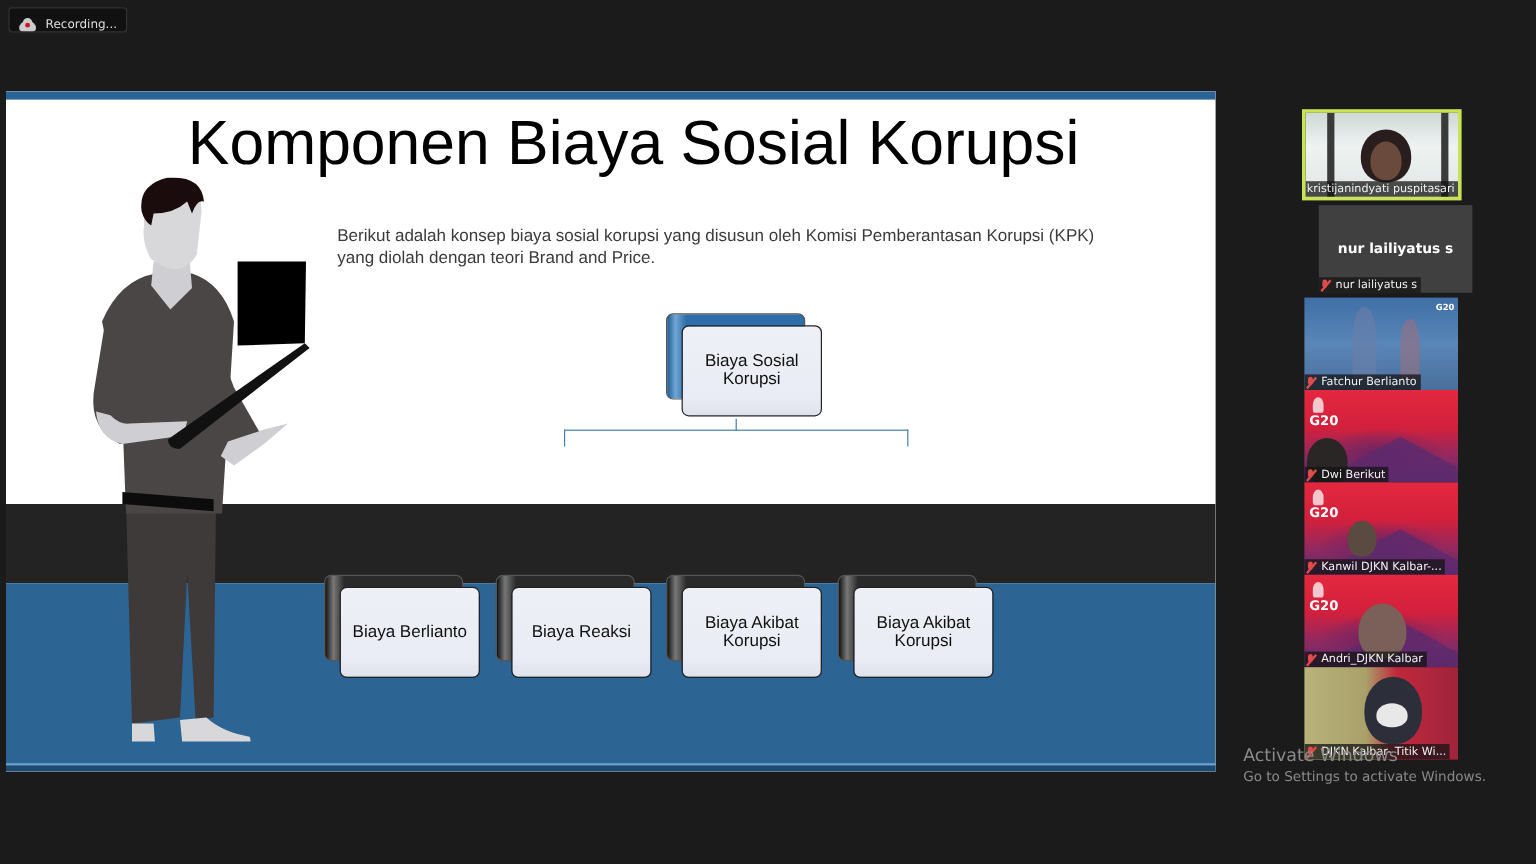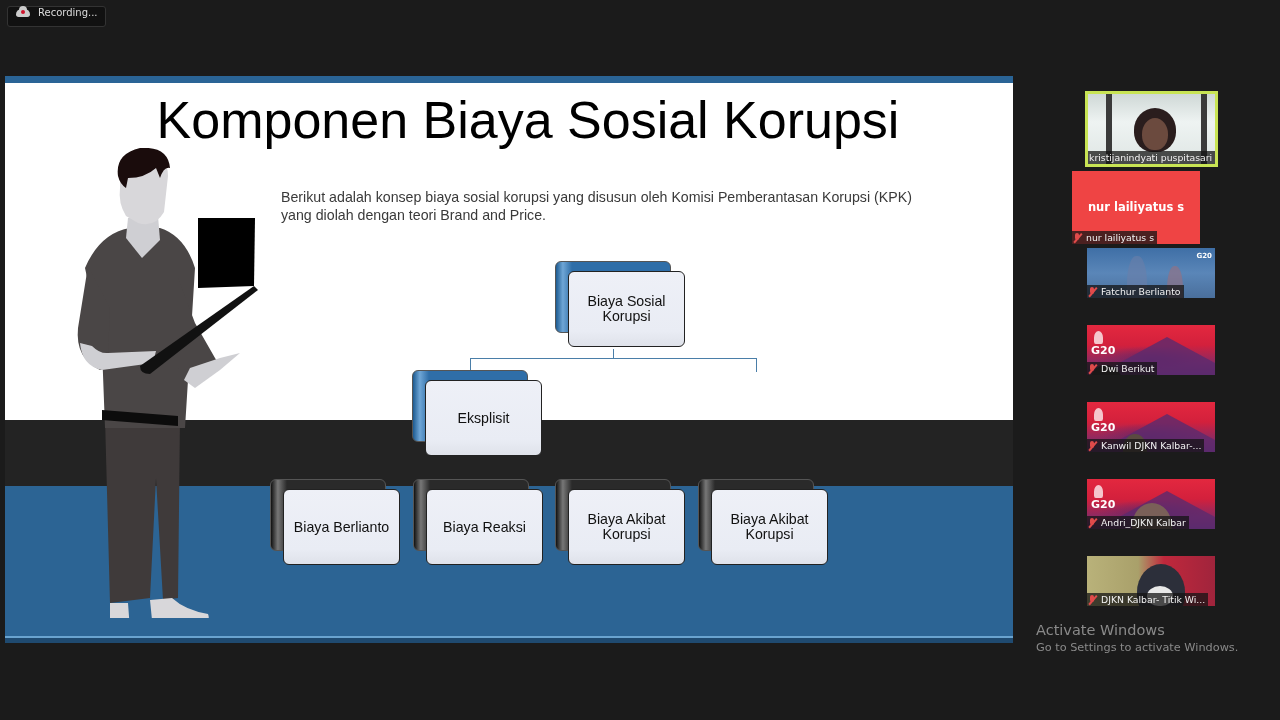--- a/index.html
+++ b/index.html
@@ -3,21 +3,21 @@
   <meta charset="utf-8">
   <style>
     * { box-sizing: border-box; margin: 0; padding: 0; }
     html, body { width: 1280px; height: 720px; overflow: hidden; background: #1b1b1b; }
     body { position: relative; font-family: "Liberation Sans", sans-serif; }
 
     
     .rec-badge {
       position: absolute; left: 7px; top: 6px; width: 99px; height: 21px;
       background: #111; border: 1px solid #333; border-radius: 3px;
-      display: flex; align-items: flex-start; padding-left: 8px; gap: 8px;
+      display: flex; align-items: flex-end; padding-left: 8px; gap: 8px;
       color: #ddd; font-size: 10px; font-family: "DejaVu Sans", sans-serif;
     }
     .rec-icon { width: 14px; height: 10px; position: relative; }
     .rec-icon .cloud { position: absolute; left: 0; top: 2px; width: 14px; height: 8px; background: #ccc; border-radius: 6px 6px 3px 3px; }
     .rec-icon .cloud::before { content: ""; position: absolute; left: 3px; top: -3px; width: 8px; height: 8px; background: #ccc; border-radius: 50%; }
     .rec-icon .dot { position: absolute; left: 5px; top: 3px; width: 4px; height: 4px; background: #d0142c; border-radius: 50%; z-index: 2; }
 
     
     .slide {
       position: absolute; left: 5px; top: 76px; width: 1008px; height: 567px;
@@ -53,36 +53,36 @@
       position: absolute; left: 13px; top: 10px; width: 117px; height: 76px; border-radius: 6px;
       background: linear-gradient(180deg, #eef0f7 0%, #e9ecf4 80%, #dfe2ea 100%);
       border: 1px solid #222;
       display: flex; align-items: center; justify-content: center; text-align: center;
       font-size: 14.2px; line-height: 15px; color: #111; padding: 0 4px;
     }
     .connector { position: absolute; background: #4a7ea8; }
 
     
     .video-tile {
-      position: absolute; left: 1087px; width: 128px; height: 50px; overflow: hidden;
+      position: absolute; left: 1087px; width: 128px; height: 77px; overflow: hidden;
       background: #2a2a2a;
     }
     .video-tile.active { left: 1085px; top: 91px; width: 133px; height: 76px; border: 3px solid #c8e454; }
     .tile-name {
       position: absolute; left: 0; bottom: 0; height: 13px; padding: 0 3px 0 1px;
       background: rgba(20,20,20,0.75); color: #f2f2f2; font-size: 9.3px; line-height: 13px;
       white-space: nowrap; display: flex; align-items: center; gap: 4px;
       font-family: "DejaVu Sans", sans-serif;
     }
     .mic-muted { width: 9px; height: 10px; position: relative; display: inline-block; }
     .mic-muted::before { content: ""; position: absolute; left: 2px; top: 0; width: 4px; height: 7px; border-radius: 2px; background: #e04b4b; }
     .mic-muted::after { content: ""; position: absolute; left: 4px; top: -1px; width: 1.5px; height: 12px; background: #e04b4b; transform: rotate(40deg); }
 
     .audio-only {
-      position: absolute; left: 1072px; top: 171px; width: 128px; height: 73px; background: #ef4444;
+      position: absolute; left: 1099px; top: 171px; width: 128px; height: 73px; background: #404040;
     }
     .audio-only .big-name {
       position: absolute; left: 0; top: 29px; width: 100%; text-align: center;
       color: #fff; font-weight: bold; font-size: 11.5px; font-family: "DejaVu Sans", sans-serif;
     }
 
     .g20-bg {
       background:
         radial-gradient(ellipse 60% 40% at 50% 70%, #6a2462 0%, rgba(0,0,0,0) 70%),
         linear-gradient(180deg, #e3283f 0%, #d3203c 40%, #8b2a63 75%, #5a2a6a 100%);
@@ -152,24 +152,20 @@
   <div class="connector" style="left:608px; top:273px; width:1px; height:10px;"></div>
   <div class="connector" style="left:465px; top:282px; width:287px; height:1px;"></div>
   <div class="connector" style="left:465px; top:282px; width:1px; height:14px;"></div>
   <div class="connector" style="left:751px; top:282px; width:1px; height:14px;"></div>
 
   <div class="node blue" style="left:550px; top:185px;">
     <div class="back"></div>
     <div class="front">Biaya Sosial Korupsi</div>
   </div>
 
-  <div class="node blue" style="left:407px; top:294px;">
-    <div class="back"></div>
-    <div class="front">Eksplisit</div>
-  </div>
 
   <div class="node dark" style="left:265px; top:403px;">
     <div class="back"></div>
     <div class="front">Biaya Berlianto</div>
   </div>
   <div class="node dark" style="left:408px; top:403px;">
     <div class="back"></div>
     <div class="front">Biaya Reaksi</div>
   </div>
   <div class="node dark" style="left:550px; top:403px;">

